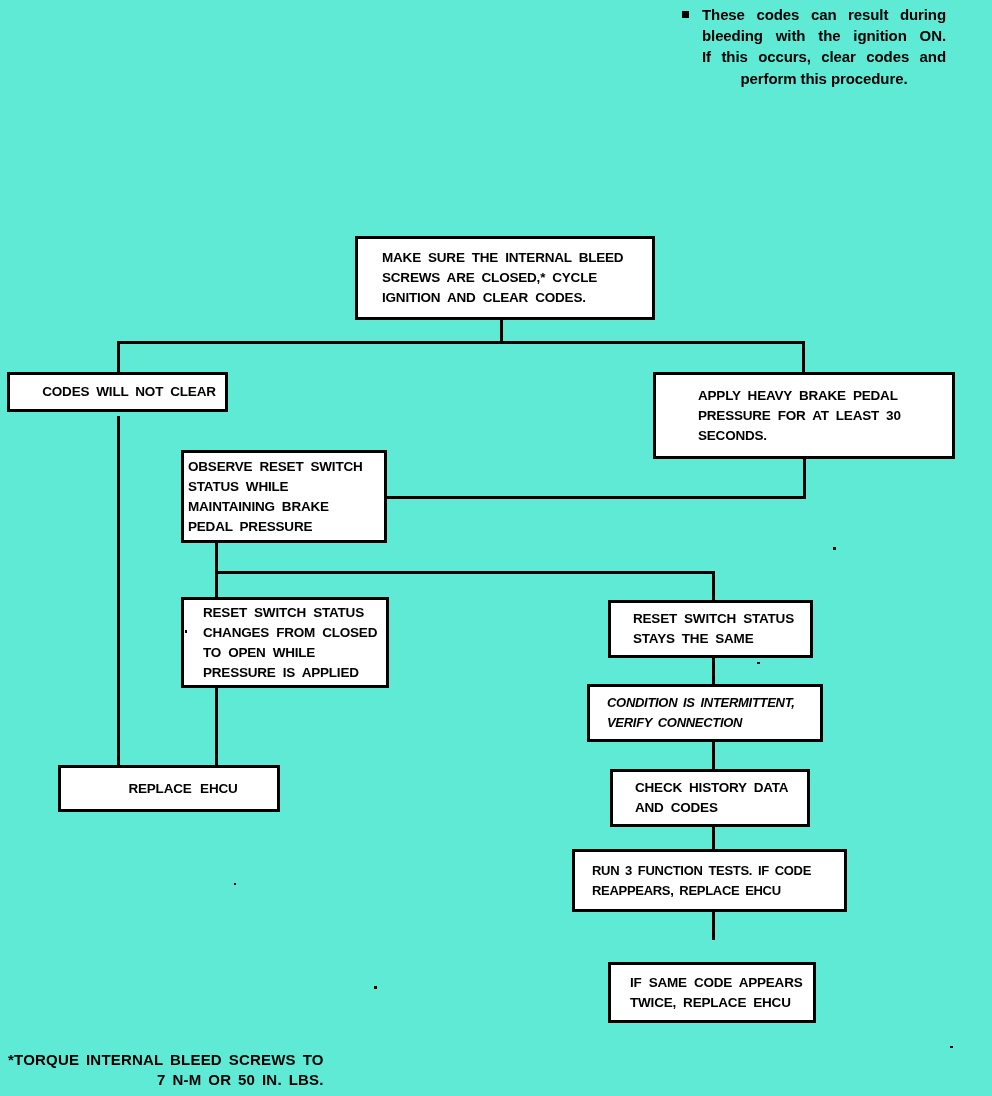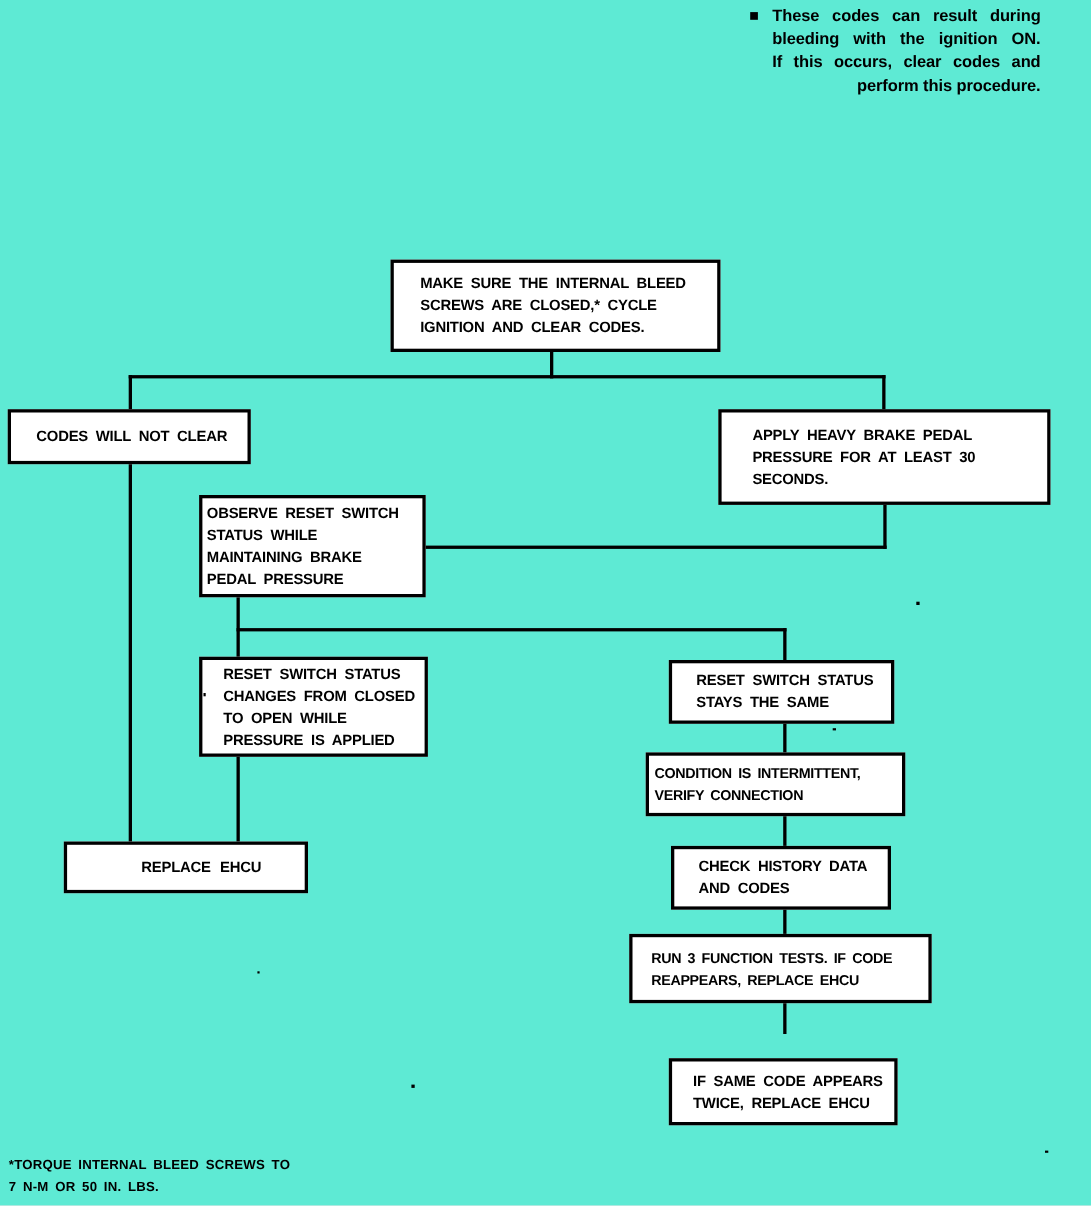--- a/index.html
+++ b/index.html
@@ -19,25 +19,25 @@
   .box-text.center{text-align:center;word-spacing:5px;margin-left:28px;}
   .vline{position:absolute;width:3px;background:#000;}
   .hline{position:absolute;height:3px;background:#000;}
   .notes{
     position:absolute;left:668px;top:4px;width:278px;
     font-weight:700;font-size:15px;line-height:21.2px;letter-spacing:-0.1px;
   }
   .note-item{position:relative;padding-left:34px;}
   .bullet{position:absolute;left:14px;top:7px;width:7px;height:7px;background:#000;}
   .jline{text-align:justify;text-align-last:justify;}
-  .lline{text-align:right;}
+  .lline{text-align:center;}
   .footnote{
     position:absolute;left:8px;top:1050px;
-    font-weight:700;font-size:12px;line-height:19.5px;
-    letter-spacing:0.2px;word-spacing:2.5px;
+    font-weight:700;font-size:15px;line-height:19.5px;
+    letter-spacing:0.2px;word-spacing:2.5px;text-align:right;
   }
   .dot{position:absolute;background:#000;}
 </style>
 </head>
 <body>
 
 <div class="page">
 
   <div class="notes">
     <div class="note-item">
@@ -66,28 +66,28 @@
   <div class="vline" style="left:712px;top:909px;height:31px;"></div>
 
   <div class="box" style="left:355px;top:236px;width:300px;height:84px;">
     <div class="box-text" style="padding-left:24px;">
       <div>MAKE SURE THE INTERNAL BLEED</div>
       <div>SCREWS ARE CLOSED,* CYCLE</div>
       <div>IGNITION AND CLEAR CODES.</div>
     </div>
   </div>
 
-  <div class="box" style="left:7px;top:372px;width:221px;height:50px;">
+  <div class="box" style="left:7px;top:372px;width:221px;height:40px;text-align:center;">
     <div class="box-text" style="padding-left:23px;">
       <div>CODES WILL NOT CLEAR</div>
     </div>
   </div>
 
   <div class="box" style="left:653px;top:372px;width:302px;height:87px;">
-    <div class="box-text" style="padding-left:28px;">
+    <div class="box-text" style="padding-left:42px;">
       <div>APPLY HEAVY BRAKE PEDAL</div>
       <div>PRESSURE FOR AT LEAST 30</div>
       <div>SECONDS.</div>
     </div>
   </div>
 
   <div class="box" style="left:181px;top:450px;width:206px;height:93px;">
     <div class="box-text" style="padding-left:4px;">
       <div>OBSERVE RESET SWITCH</div>
       <div>STATUS WHILE</div>
@@ -106,21 +106,21 @@
   </div>
 
   <div class="box" style="left:608px;top:600px;width:205px;height:58px;">
     <div class="box-text" style="padding-left:22px;">
       <div>RESET SWITCH STATUS</div>
       <div>STAYS THE SAME</div>
     </div>
   </div>
 
   <div class="box" style="left:587px;top:684px;width:236px;height:58px;">
-    <div class="box-text tight" style="padding-left:5px;">
+    <div class="box-text tight" style="padding-left:17px;font-style:italic;">
       <div>CONDITION IS INTERMITTENT,</div>
       <div>VERIFY CONNECTION</div>
     </div>
   </div>
 
   <div class="box" style="left:610px;top:769px;width:200px;height:58px;">
     <div class="box-text" style="padding-left:22px;">
       <div>CHECK HISTORY DATA</div>
       <div>AND CODES</div>
     </div>

